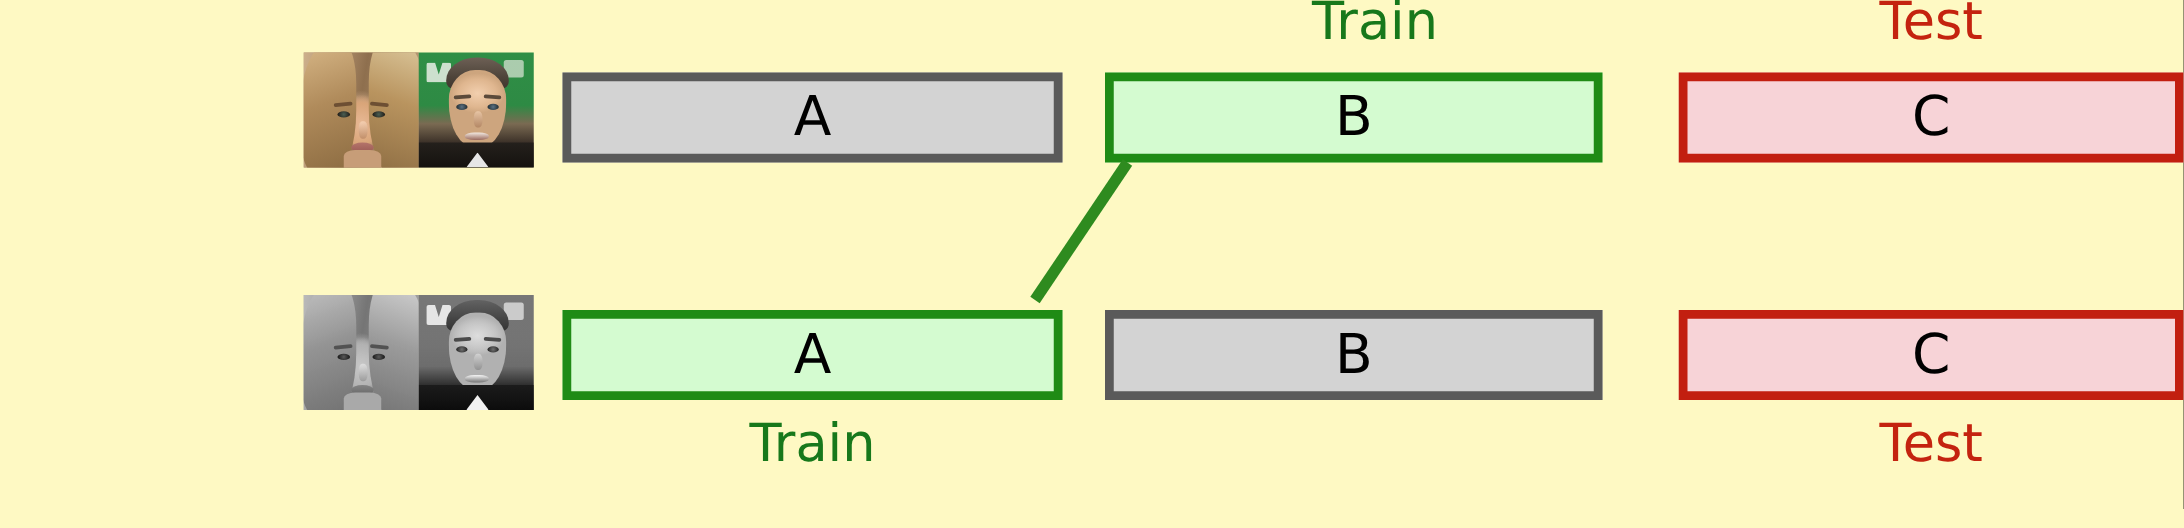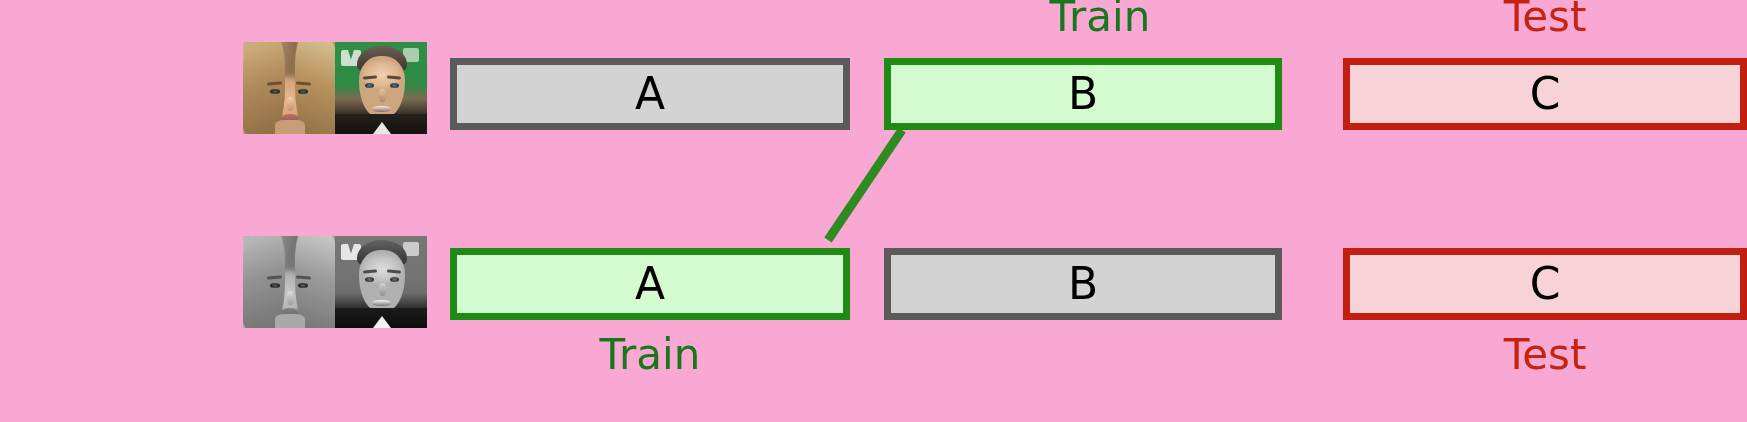--- a/index.html
+++ b/index.html
@@ -7,21 +7,21 @@
     padding: 0;
     background: #000000;
   }
   body {
     font-family: "DejaVu Sans", sans-serif;
   }
   #stage {
     position: relative;
     width: 1747px;
     height: 422px;
-    background: #f9a8d4;
+    background: #fef9c3;
     overflow: hidden;
   }
 
   
   .face-pair {
     position: absolute;
     display: flex;
     width: 184px;
     height: 92px;
   }

